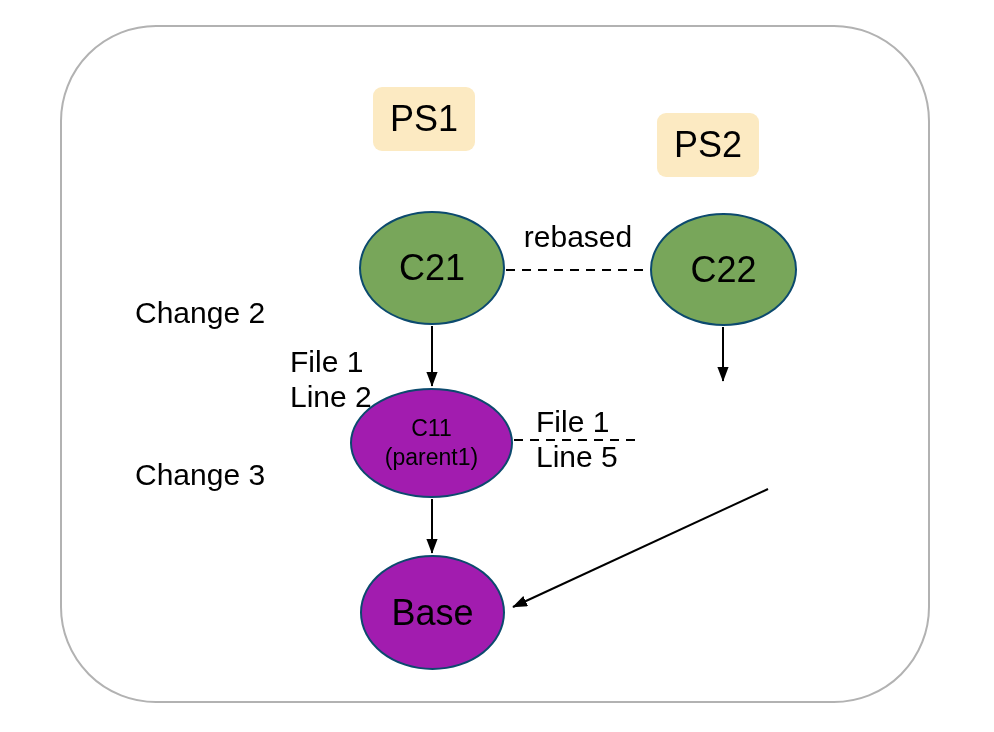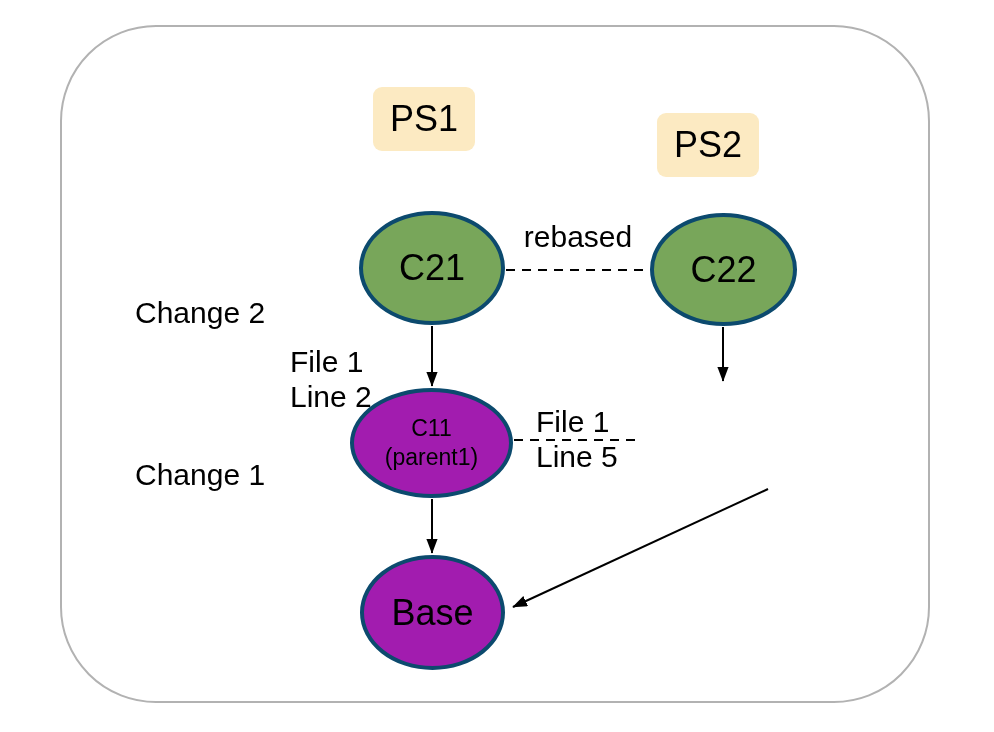--- a/index.html
+++ b/index.html
@@ -42,21 +42,21 @@
     background: #fceac2;
     display: flex;
     align-items: center;
     justify-content: center;
     font-size: 36px;
     line-height: 1;
     border-radius: 9px;
   }
   .node {
     position: absolute;
-    border: 4px solid #0c4a6e;
+    border: 2px solid #0c4a6e;
     border-radius: 50%;
     box-sizing: border-box;
     display: flex;
     flex-direction: column;
     align-items: center;
     justify-content: center;
     text-align: center;
   }
   .node.green { background: #78a65a; }
   .node.blue  { background: #a21caf; }
@@ -99,21 +99,21 @@
   </svg>
 
   <div class="ps-box" style="left:373px; top:87px;">
     <span>PS1</span>
   </div>
   <div class="ps-box" style="left:657px; top:87px;margin-top:26px;">
     <span>PS2</span>
   </div>
 
   <div class="side-label" style="left:135px; top:260px;">Change 2</div>
-  <div class="side-label" style="left:135px; top:422px;">Change 1</div>
+  <div class="side-label" style="left:135px; top:422px;">Change 3</div>
 
   <div class="side-label" style="left:290px; top:309px;">
     <div>File 1</div>
     <div>Line 2</div>
   </div>
 
   <div class="edge-label centered" style="left:578px; top:219px;">rebased</div>
 
   <div class="edge-label" style="left:536px; top:404px;">
     <div>File 1</div>

